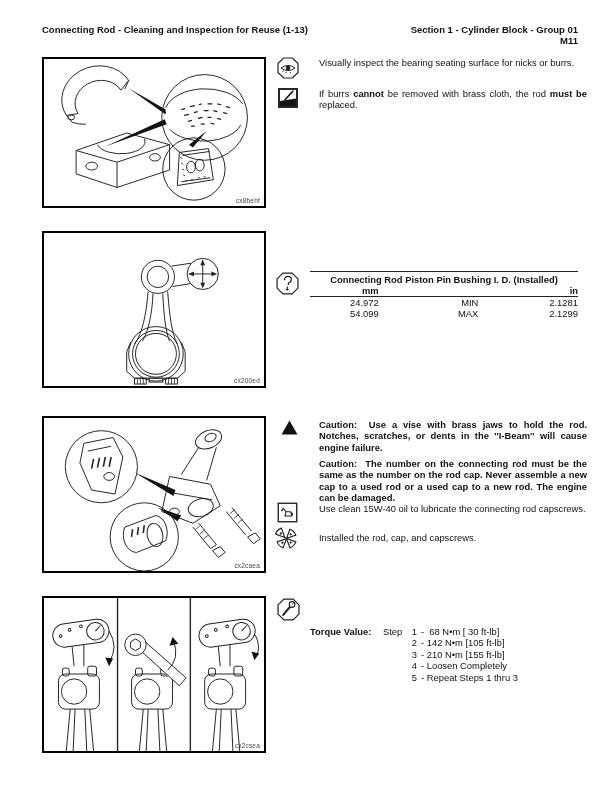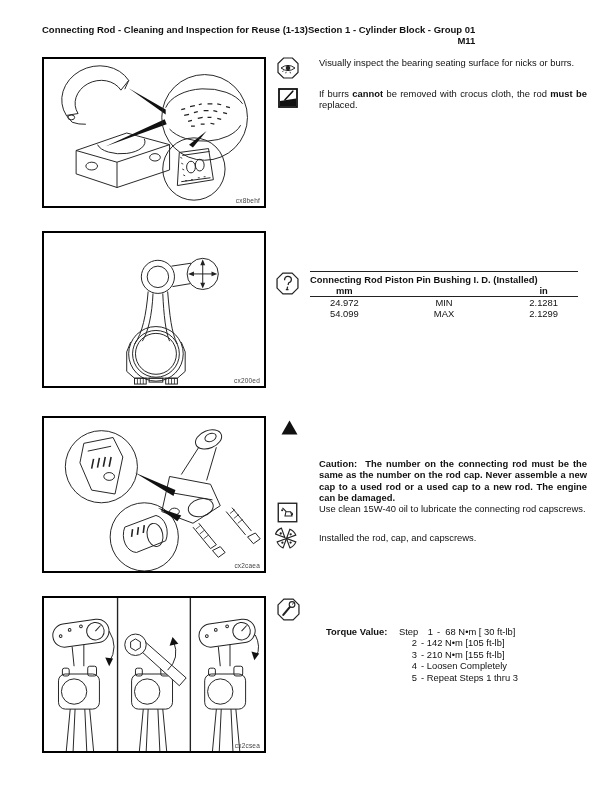--- a/index.html
+++ b/index.html
@@ -1,20 +1,20 @@
 <!DOCTYPE html>
 <html><head>
 <meta charset="utf-8">
 <style>
   html,body{margin:0;padding:0;background:#fff;}
   body{width:612px;height:792px;position:relative;font-family:"Liberation Sans",sans-serif;color:#111;overflow:hidden;}
   .page{position:absolute;inset:0;background:#fff;}
 
   
-  .hdr{position:absolute;left:42px;right:34px;top:24px;display:flex;justify-content:flex-start;
+  .hdr{position:absolute;left:42px;right:34px;top:24px;display:flex;justify-content:space-between;
        font-size:9.5px;font-weight:bold;line-height:11px;}
   .hdr .right{text-align:right;}
 
   
   .figbox{position:absolute;left:42px;width:224px;border:2px solid #000;background:#fff;box-sizing:border-box;}
   #fig1{top:57px;height:151px;}
   #fig2{top:231px;height:157px;}
   #fig3{top:416px;height:157px;}
   #fig4{top:596px;height:157px;}
   .figbox svg{position:absolute;inset:0;width:100%;height:100%;}
@@ -22,27 +22,27 @@
 
   
   .txt{position:absolute;left:310px;width:268px;font-size:9.4px;line-height:11.3px;text-align:justify;margin-left:9px;}
   .b{font-weight:bold;}
   .icon{position:absolute;left:277px;}
 
   
   .tbl{position:absolute;left:310px;width:268px;font-size:9.4px;line-height:11px;}
   .rule-top{border-top:1.6px solid #222;}
   .rule-mid{border-top:1px solid #222;}
-  .tbl-title{font-weight:bold;text-align:left;padding-top:2px;}
-  .cols{display:grid;grid-template-columns:1fr 1fr 1fr;text-align:center;gap:31px;}
+  .tbl-title{font-weight:bold;text-align:center;padding-top:2px;}
+  .cols{display:grid;grid-template-columns:1fr 1fr 1fr;text-align:right;gap:31px;}
   .cols.hd{font-weight:bold;}
 
   
   .torque{position:absolute;left:310px;top:626px;font-size:9.4px;line-height:11.4px;}
-  .trow{display:flex;margin-left:16px;}
+  .trow{display:flex;}
   .tlabel{font-weight:bold;width:73px;flex:none;}
   .tstep{width:27px;flex:none;}
   .indent{margin-left:100px;}
   .tnum{width:7px;flex:none;text-align:right;margin-right:4px;}
   .trest{white-space:pre;}
 </style>
 </head>
 <body>
 
 <div class="page">
@@ -261,21 +261,21 @@
     <svg width="23" height="23" viewBox="0 0 22 22">
       <polygon points="6.6,1 15.4,1 21,6.6 21,15.4 15.4,21 6.6,21 1,15.4 1,6.6" fill="#fff" stroke="#222" stroke-width="1.2"></polygon>
       <path d="M6,16.2 L12.8,8" stroke="#222" stroke-width="2" fill="none" stroke-linecap="round"></path>
       <circle cx="14.4" cy="6.2" r="2.7" fill="#fff" stroke="#222" stroke-width="1.1"></circle>
       <path d="M14.4,6.2 L16.1,4.7" stroke="#222" stroke-width="0.9"></path>
     </svg>
   </span>
 
   <div class="txt" style="top:57px">Visually inspect the bearing seating surface for nicks or burrs.</div>
 
-  <div class="txt" style="top:88px"><span>If burrs </span><span class="b">cannot</span><span> be removed with crocus cloth, the rod </span><span class="b">must be</span><span> replaced.</span></div>
+  <div class="txt" style="top:88px"><span>If burrs </span><span class="b">cannot</span><span> be removed with brass cloth, the rod </span><span class="b">must be</span><span> replaced.</span></div>
 
 
   <div class="tbl" style="top:271px">
     <div class="rule-top"></div>
     <div class="tbl-title">Connecting Rod Piston Pin Bushing I. D. (Installed)</div>
     <div class="cols hd">
       <span>mm</span>
       <span></span>
       <span>in</span>
     </div>
@@ -285,20 +285,21 @@
       <span>MIN</span>
       <span>2.1281</span>
     </div>
     <div class="cols">
       <span>54.099</span>
       <span>MAX</span>
       <span>2.1299</span>
     </div>
   </div>
 
+  <div class="txt b" style="top:419px">Caution:&nbsp; Use a vise with brass jaws to hold the rod. Notches, scratches, or dents in the ''I-Beam'' will cause engine failure.</div>
   <div class="txt b" style="top:458px">Caution:&nbsp; The number on the connecting rod must be the same as the number on the rod cap. Never assemble a new cap to a used rod or a used cap to a new rod. The engine can be damaged.</div>
   <div class="txt" style="top:503px">Use clean 15W-40 oil to lubricate the connecting rod capscrews.</div>
   <div class="txt" style="top:532px">Installed the rod, cap, and capscrews.</div>
 
   <div class="torque">
     <div class="trow">
       <span class="tlabel">Torque Value:</span>
       <span class="tstep">Step</span>
       <span class="tnum">1</span>
       <span class="trest">-  68 N•m [ 30 ft-lb]</span>

